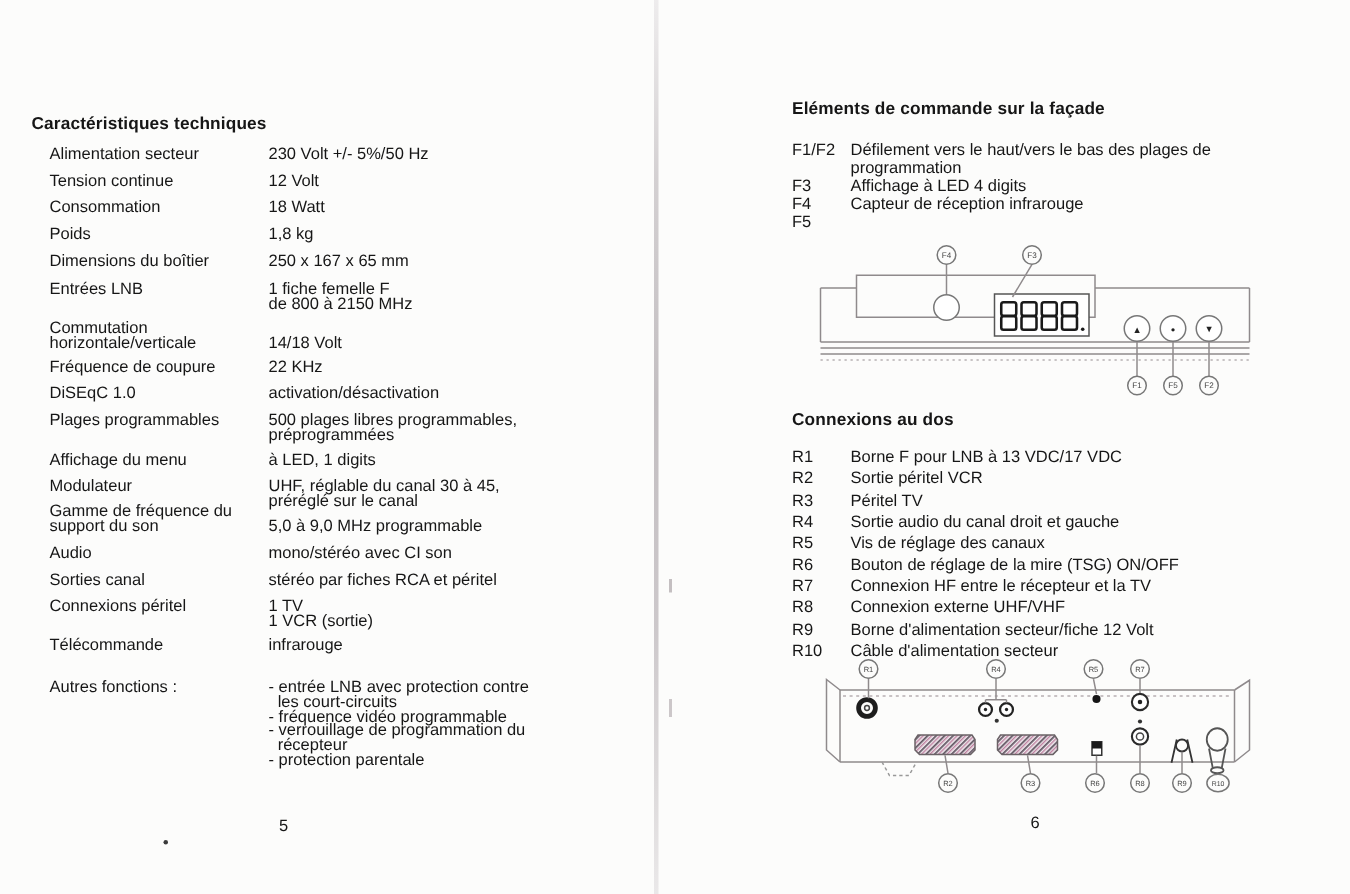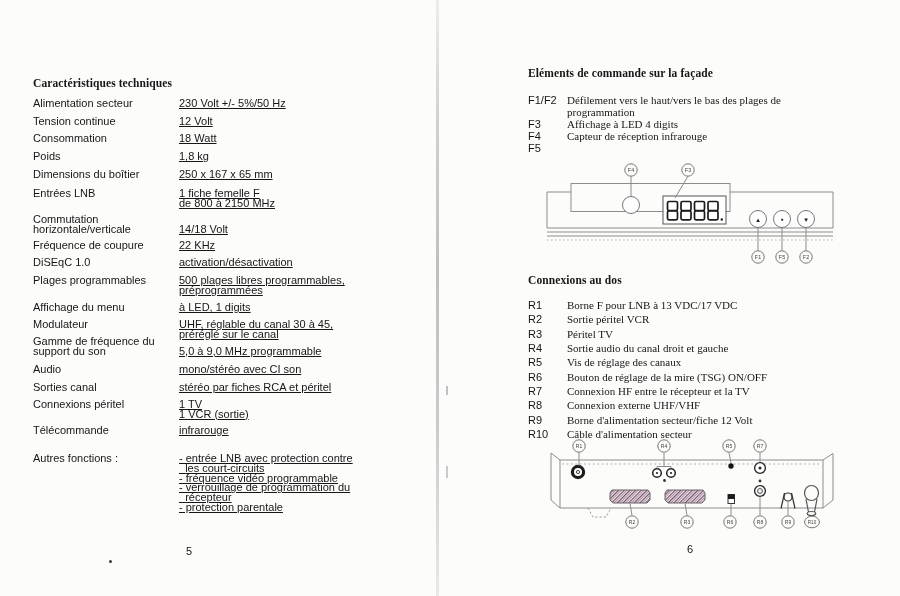--- a/index.html
+++ b/index.html
@@ -3,48 +3,48 @@
 <meta charset="utf-8">
 <style>
   html,body{margin:0;padding:0;background:#ffffff;}
   .sheet{
     position:relative;width:900px;height:596px;overflow:hidden;
     background:#fcfcfb;color:#161616;
     font-family:"Liberation Sans", sans-serif;
     -webkit-font-smoothing:antialiased;
   }
   .abs{position:absolute;}
-  .title{font-weight:bold;font-size:11.5px;letter-spacing:.1px;white-space:pre;font-family:Liberation Serif, serif;}
+  .title{font-weight:bold;font-size:11.5px;letter-spacing:.1px;white-space:pre;}
   .pagenum{font-size:11px;}
   
   .spec-row{position:absolute;left:33px;width:420px;display:flex;align-items:flex-start;}
   .spec-label{width:146px;flex-shrink:0;font-size:11px;line-height:9.8px;white-space:pre-wrap;}
-  .spec-value{font-size:11px;line-height:9.8px;white-space:pre-wrap;text-decoration:underline;}
+  .spec-value{font-size:11px;line-height:9.8px;white-space:pre-wrap;}
   .drop .spec-value{margin-top:9.8px;}
   
   .key-row{position:absolute;display:flex;align-items:flex-start;font-size:11px;line-height:12.1px;}
   .key{width:39px;flex-shrink:0;}
-  .key-text{white-space:pre-wrap;font-family:Liberation Serif, serif;}
+  .key-text{white-space:pre-wrap;}
   .gutter{
     left:436px;top:0;width:3px;height:596px;opacity:.9;
     background:linear-gradient(to bottom,#eceaeb,#cfcbcd 20%,#bcb7ba 45%,#c7c2c5 70%,#dcd9da 90%,#e8e6e7);
   }
   .speck{background:#3a3a3a;border-radius:50%;}
   svg{overflow:visible;}
   svg text{font-family:"Liberation Sans", sans-serif;}
 </style>
 </head>
 <body>
 
 <div class="sheet">
 
   <div class="abs gutter"></div>
 
   <div>
-    <div class="abs title" style="left:33px;top:77px;">Caractéristiques techniques</div>
+    <div class="abs title" style="left:21px;top:77px;">Caractéristiques techniques</div>
 
     <div class="spec-row" style="top:99px">
         <span class="spec-label">Alimentation secteur</span>
         <span class="spec-value">230 Volt +/- 5%/50 Hz</span>
       </div>
     <div class="spec-row" style="top:117px">
         <span class="spec-label">Tension continue</span>
         <span class="spec-value">12 Volt</span>
       </div>
     <div class="spec-row" style="top:134px">

